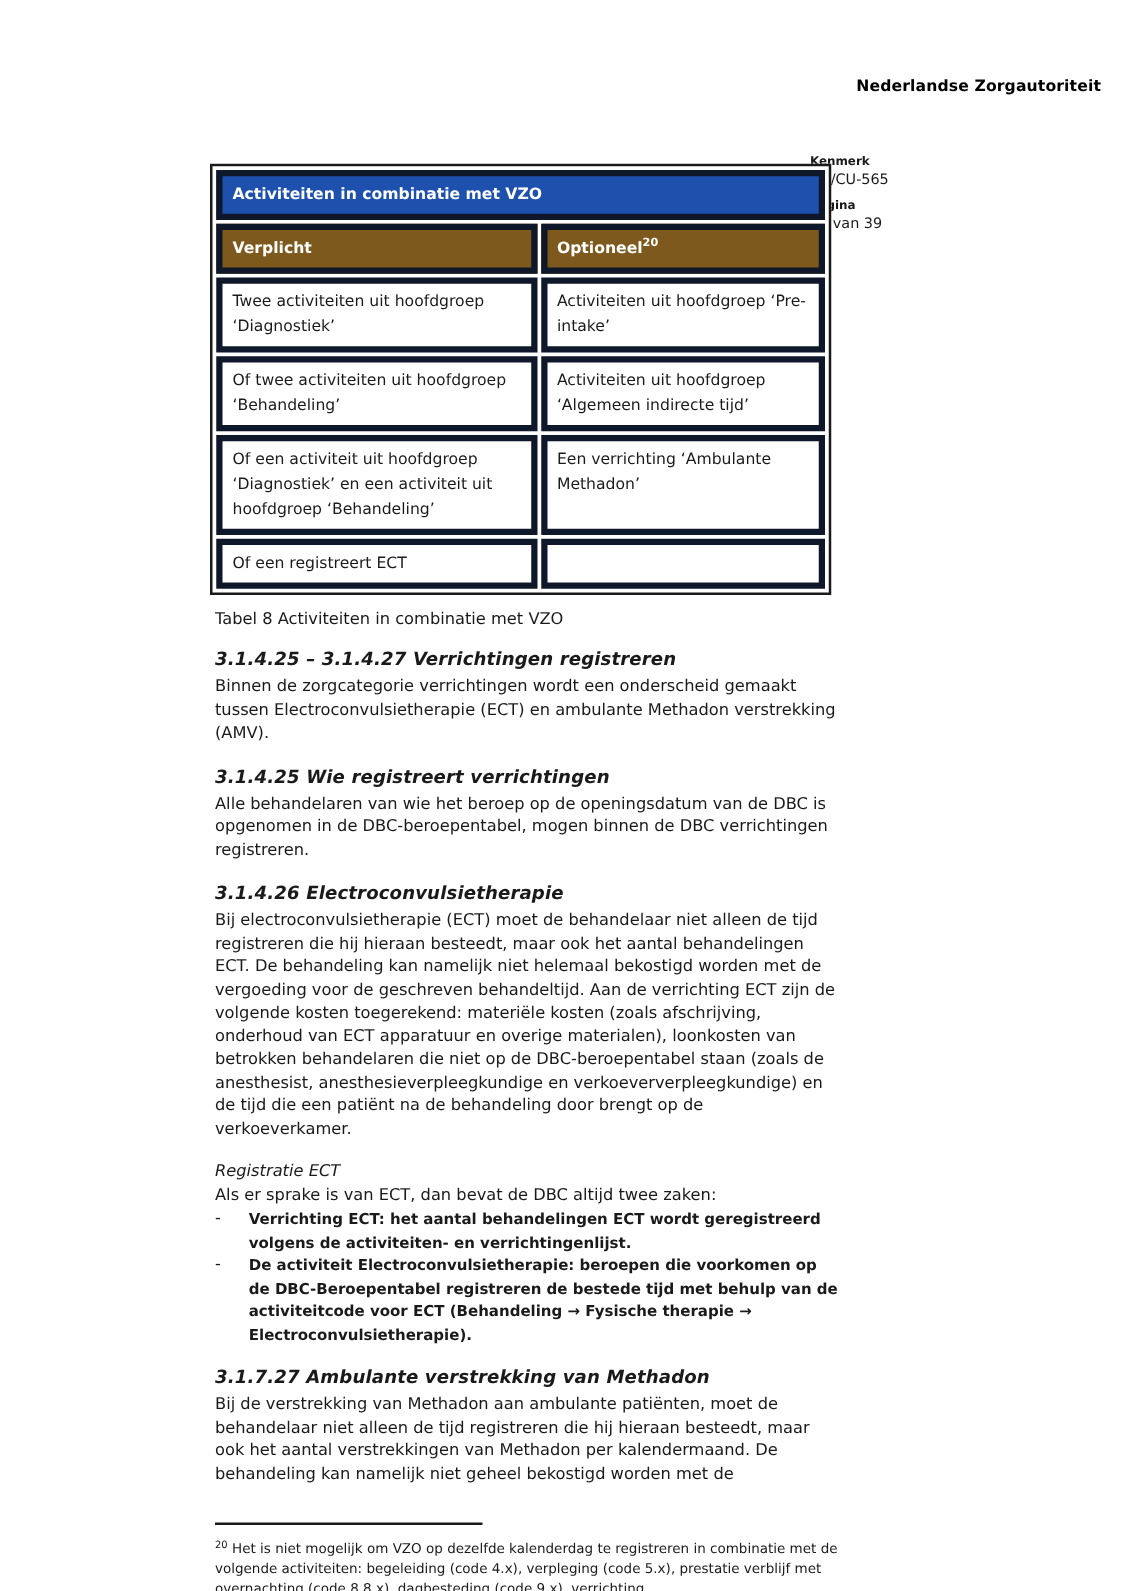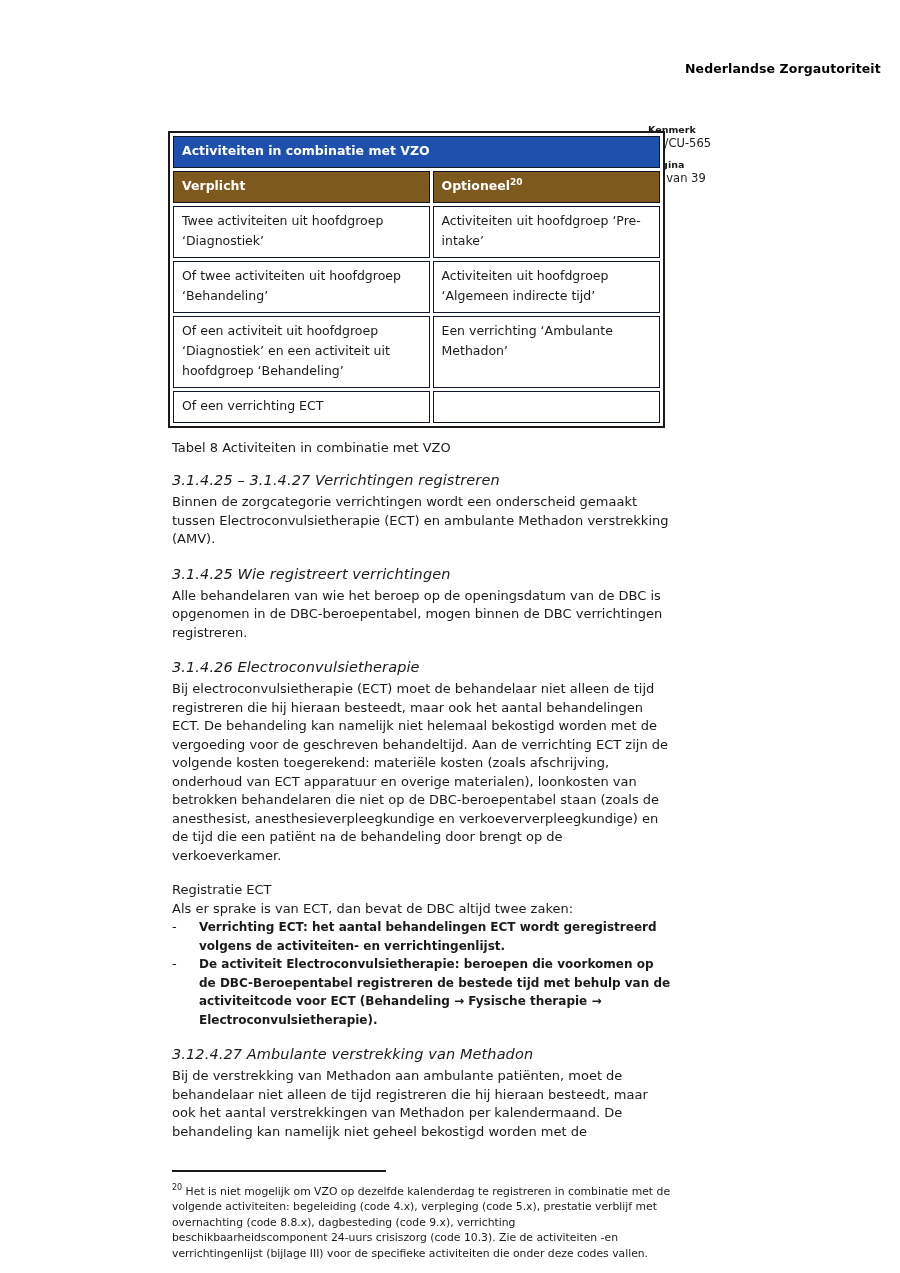--- a/index.html
+++ b/index.html
@@ -37,21 +37,21 @@
     width: 497px;
     border-collapse: separate;
     border-spacing: 3px;
     border: 2px solid #1a1a1a;
     background: #ffffff;
     table-layout: fixed;
   }
   table.vzo col.c1 { width: 53%; }
   table.vzo col.c2 { width: 47%; }
   table.vzo td {
-    border: 1px solid #0f172a;
+    border: 5px solid #0f172a;
     vertical-align: top;
     font-size: 12.5px;
     line-height: 20px;
     padding: 4px 3px 6px 8px;
   }
   td.tbl-title {
     background: #1D51AD;
     color: #ffffff;
     font-weight: bold;
     font-size: 12.5px;
@@ -73,29 +73,31 @@
     margin: 12px 0 0 4px;
     font-size: 13px;
   }
 
   
   .section-heading {
     margin: 17px 0 5px 4px;
     font-size: 14.5px;
     font-style: italic;
     letter-spacing: 0.1px;
+    font-weight: bold;
   }
   .para {
     margin-left: 4px;
     font-size: 13px;
     line-height: 18.5px;
   }
   .sub-heading {
     margin: 16px 0 0 4px;
     font-size: 13px;
+    font-style: italic;
     line-height: 18.5px;
   }
   .dash-list { margin-left: 4px; }
   .dash-item { display: flex; }
   .dash-item .dash {
     width: 27px;
     flex: 0 0 27px;
     font-size: 13px;
     line-height: 18.5px;
   }
@@ -157,21 +159,21 @@
       </tr>
       <tr>
         <td>Of twee activiteiten uit hoofdgroep ‘Behandeling’</td>
         <td>Activiteiten uit hoofdgroep ‘Algemeen indirecte tijd’</td>
       </tr>
       <tr>
         <td>Of een activiteit uit hoofdgroep ‘Diagnostiek’ en een activiteit uit hoofdgroep ‘Behandeling’</td>
         <td>Een verrichting ‘Ambulante Methadon’</td>
       </tr>
       <tr>
-        <td>Of een verrichting ECT</td>
+        <td>Of een registreert ECT</td>
         <td class="empty-cell"></td>
       </tr>
     </tbody>
   </table>
 
   <div class="tbl-caption">Tabel 8 Activiteiten in combinatie met VZO</div>
 
   <div class="section-heading">3.1.4.25 – 3.1.4.27 Verrichtingen registreren</div>
   <div class="para">Binnen de zorgcategorie verrichtingen wordt een onderscheid gemaakt tussen Electroconvulsietherapie (ECT) en ambulante Methadon verstrekking (AMV).</div>
 
@@ -187,21 +189,21 @@
     <div class="dash-item">
       <span class="dash">-</span>
       <span class="dash-text">Verrichting ECT: het aantal behandelingen ECT wordt geregistreerd volgens de activiteiten- en verrichtingenlijst.</span>
     </div>
     <div class="dash-item">
       <span class="dash">-</span>
       <span class="dash-text">De activiteit Electroconvulsietherapie: beroepen die voorkomen op de DBC-Beroepentabel registreren de bestede tijd met behulp van de activiteitcode voor ECT (Behandeling → Fysische therapie → Electroconvulsietherapie).</span>
     </div>
   </div>
 
-  <div class="section-heading">3.12.4.27 Ambulante verstrekking van Methadon</div>
+  <div class="section-heading">3.1.7.27 Ambulante verstrekking van Methadon</div>
   <div class="para">Bij de verstrekking van Methadon aan ambulante patiënten, moet de behandelaar niet alleen de tijd registreren die hij hieraan besteedt, maar ook het aantal verstrekkingen van Methadon per kalendermaand. De behandeling kan namelijk niet geheel bekostigd worden met de</div>
 
   <div class="footnote">
     <div class="footnote-rule"></div>
     <div class="footnote-text"><sup>20</sup><span> Het is niet mogelijk om VZO op dezelfde kalenderdag te registreren in combinatie met de volgende activiteiten: begeleiding (code 4.x), verpleging (code 5.x), prestatie verblijf met overnachting (code 8.8.x), dagbesteding (code 9.x), verrichting beschikbaarheidscomponent 24-uurs crisiszorg (code 10.3). Zie de activiteiten -en verrichtingenlijst (bijlage III) voor de specifieke activiteiten die onder deze codes vallen.</span></div>
   </div>
 
 </div>
 
 </body></html>

